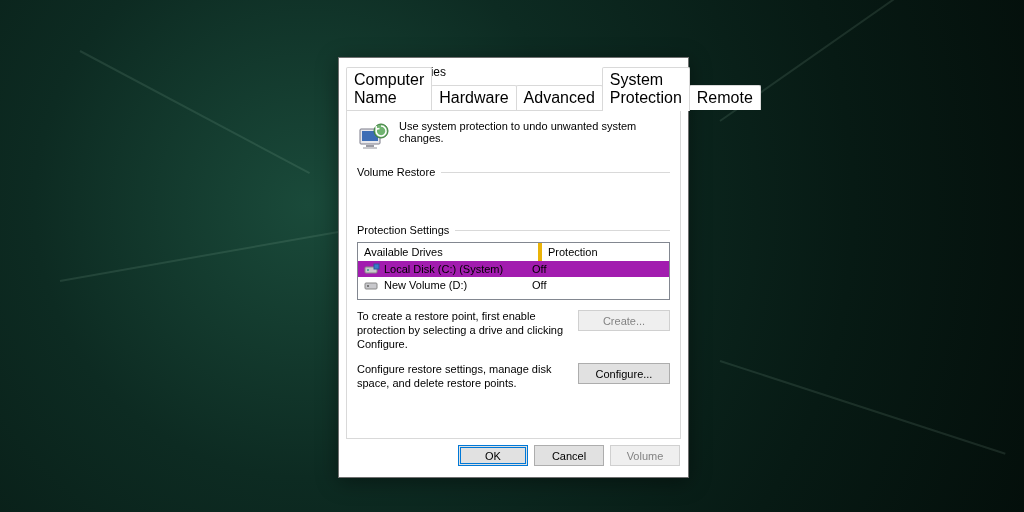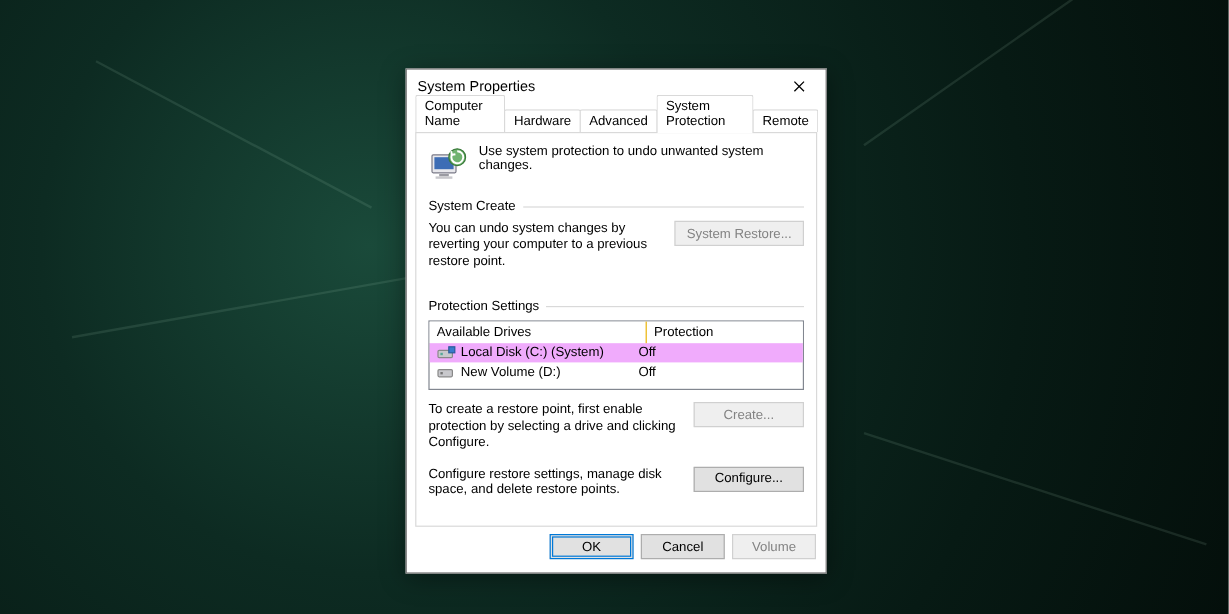--- a/index.html
+++ b/index.html
@@ -5,41 +5,41 @@
   html,body{margin:0;padding:0;width:1024px;height:512px;overflow:hidden;font-family:"Segoe UI",Tahoma,sans-serif;font-size:11px;color:#000;}
   .desktop{width:1024px;height:512px;background:radial-gradient(circle at 30% 40%,#1a4a3a 0%,#0d2b22 35%,#071a14 70%,#040f0b 100%);position:relative;}
   
   .leaf-vein{position:absolute;background:rgba(180,220,200,0.12);transform-origin:left center;}
   .dialog{position:absolute;left:338px;top:57px;width:349px;height:419px;background:#fff;border:1px solid #707070;box-shadow:0 4px 20px rgba(0,0,0,0.4);}
   .titlebar{display:flex;align-items:center;height:28px;padding:0 2px 0 9px;}
   .title{flex:1;font-size:12px;}
   .closebtn{width:40px;height:28px;display:flex;align-items:center;justify-content:center;cursor:default;}
   .closebtn svg{width:10px;height:10px;}
   .tabstrip{display:flex;align-items:flex-end;height:21px;margin:3px 7px 0 7px;position:relative;}
-  .tab{padding:3px 7px 3px 7px;border:1px solid #d9d9d9;border-bottom:none;background:#fff;font-size:11px;margin-right:-1px;position:relative;cursor:default;border-radius:2px 2px 0 0;}
+  .tab{padding:3px 7px 3px 7px;border:1px solid #d9d9d9;border-bottom:none;background:#fff;font-size:16px;margin-right:-1px;position:relative;cursor:default;border-radius:2px 2px 0 0;}
   .tab.active{background:#fff;border-color:#d9d9d9;z-index:3;padding-bottom:4px;margin-bottom:-1px;margin-top:16px;}
   .tabpanel{border:1px solid #d9d9d9;margin:0 7px 6px 7px;padding:9px 10px 6px 10px;height:329px;box-sizing:border-box;position:relative;}
   .info-row{display:flex;align-items:flex-start;gap:10px;margin-bottom:14px;}
   .info-icon{width:32px;height:32px;flex:none;}
   .info-text{font-size:11px;padding-top:0px;}
   .group{margin-bottom:14px;}
   .group-title{display:flex;align-items:center;font-size:11px;margin-bottom:6px;white-space:nowrap;}
   .group-title .line{flex:1;height:1px;background:#d9d9d9;margin-left:6px;}
   .row-two{display:flex;gap:10px;align-items:flex-start;}
   .row-two .txt{flex:1;font-size:11px;line-height:1.25;}
   .winbtn{width:92px;height:21px;border:1px solid #adadad;background:#e1e1e1;font-size:11px;font-family:inherit;display:inline-flex;align-items:center;justify-content:center;cursor:default;padding:0;}
   .winbtn.disabled{color:#838383;border-color:#d0d0d0;background:#efefef;}
   .drive-table{border:1px solid #828790;margin-top:2px;}
   .drive-head{display:flex;background:#fff;}
   .drive-head .col{padding:3px 6px;font-size:11px;}
-  .drive-head .col:first-child{border-right:1px solid #eab308;}
+  .drive-head .col:first-child{border-right:4px solid #eab308;}
   .col-a{width:168px;}
   .col-b{flex:1;}
   .drive-row{display:flex;align-items:center;padding:1px 6px;}
-  .drive-row.sel{background:#f0abfc;}
+  .drive-row.sel{background:#a21caf;}
   .drive-row .ic{width:16px;height:14px;margin-right:4px;flex:none;}
   .drive-row .name{width:148px;font-size:11px;}
   .drive-row .prot{font-size:11px;}
   .bottom-row{display:flex;justify-content:flex-end;gap:6px;margin:0 8px 0 0;}
   .bottom-row .winbtn{width:70px;}
   .bottom-row .winbtn.ok{border:1px solid #0078d7;outline:1px solid #0078d7;outline-offset:-3px;}
 </style>
 </head>
 <body>
 
@@ -79,30 +79,26 @@
             <circle cx="24" cy="11" r="7" fill="#6fb36f" stroke="#3a7a3a"></circle>
             <path d="M24 6 A5 5 0 1 1 19.5 9" fill="none" stroke="#fff" stroke-width="1.6"></path>
             <path d="M19 6 L19.5 9 L22.5 8.5" fill="none" stroke="#fff" stroke-width="1.6"></path>
           </svg>
         </div>
         <div class="info-text">Use system protection to undo unwanted system changes.</div>
       </div>
 
       <div class="group">
         <div class="group-title">
-          <span>System Create</span>
+          <span>Volume Restore</span>
           <div class="line"></div>
-        </div>
-        <div class="row-two">
-          <div class="txt">You can undo system changes by reverting your computer to a previous restore point.</div>
-          <button class="winbtn disabled" style="width:108px">System Restore...</button>
         </div>
       </div>
 
-      <div class="group" style="margin-top:24px;margin-bottom:10px;">
+      <div class="group" style="margin-top:46px;margin-bottom:10px;">
         <div class="group-title">
           <span>Protection Settings</span>
           <div class="line"></div>
         </div>
         <div class="drive-table">
           <div class="drive-head">
             <div class="col col-a">Available Drives</div>
             <div class="col col-b">Protection</div>
           </div>
           <div class="drive-row sel">

